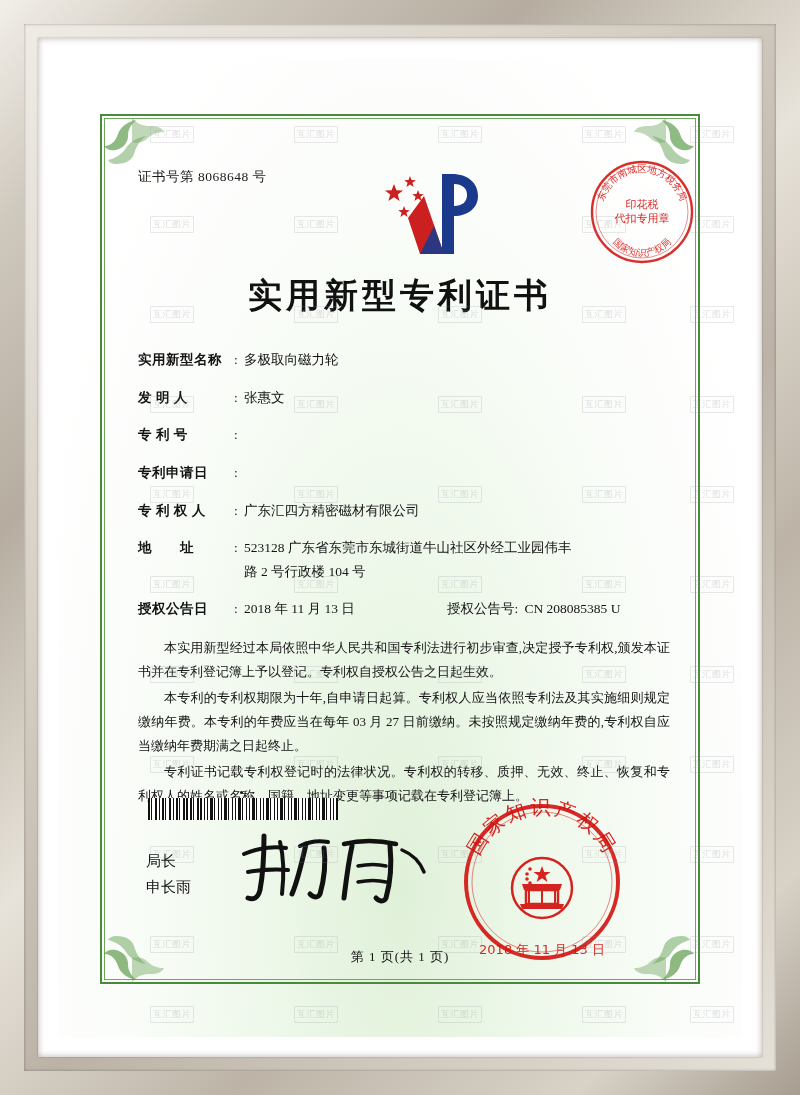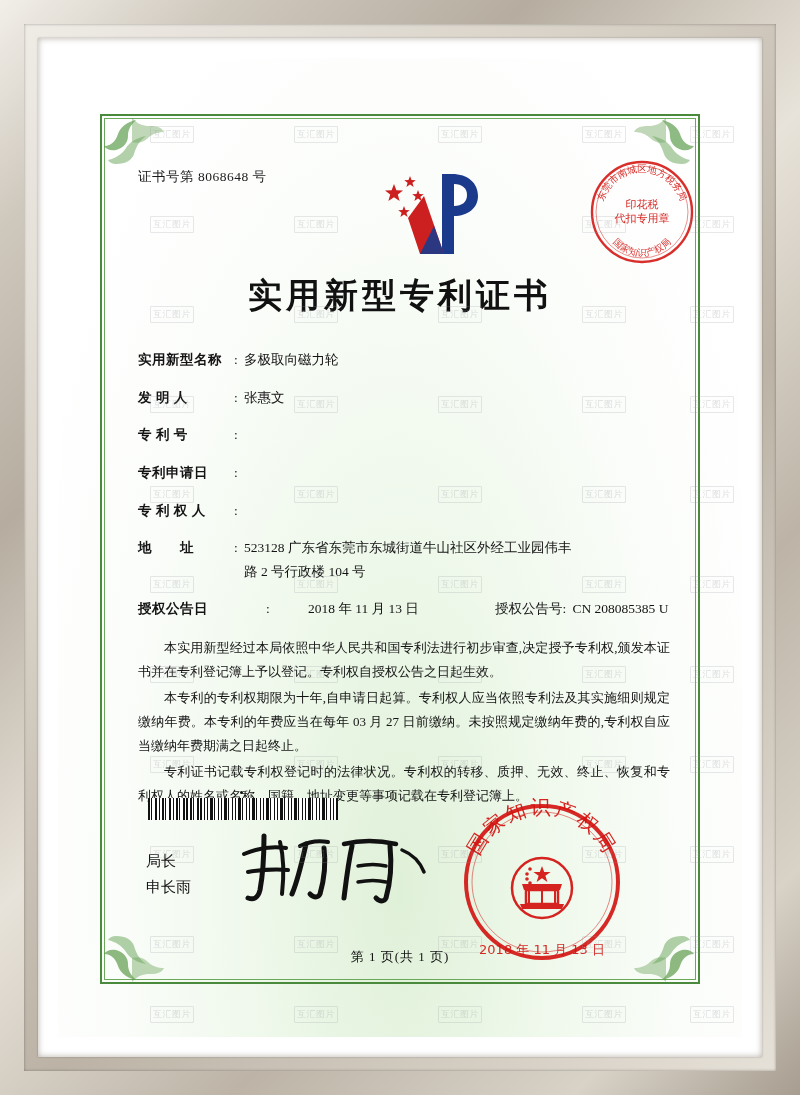--- a/index.html
+++ b/index.html
@@ -127,22 +127,22 @@
   .field-label {
     width: 96px;
     flex: none;
     letter-spacing: 0.5px;
     white-space: nowrap;
     font-weight: bold;
   }
   .field-colon { width: 10px; flex: none; }
   .field-value { flex: 1; }
   .field-value .sub { display: block; }
-  .row-two-col { display: flex; gap: 32px; }
-  .row-two-col .col2 { margin-left: 44px; display: flex; }
+  .row-two-col { display: flex; }
+  .row-two-col .col2 { margin-left: 92px; display: flex; }
 
   
   .paras {
     position: absolute;
     left: 80px; top: 578px;
     width: 540px;
     font-size: 13px;
     color: #141414;
     line-height: 1.85;
     text-align: justify;
@@ -309,20 +309,21 @@
         <span class="field-label">专 利 号</span>
         <span class="field-colon">:</span>
       </div>
       <div class="field-row">
         <span class="field-label">专利申请日</span>
         <span class="field-colon">:</span>
       </div>
       <div class="field-row">
         <span class="field-label">专 利 权 人</span>
         <span class="field-colon">:</span>
+        <span class="field-value">广东汇四方精密磁材有限公司</span>
       </div>
       <div class="field-row">
         <span class="field-label">地　　址</span>
         <span class="field-colon">:</span>
         <span class="field-value">
           <span class="sub">523128 广东省东莞市东城街道牛山社区外经工业园伟丰</span>
           <span class="sub">路 2 号行政楼 104 号</span>
         </span>
       </div>
       <div class="field-row row-two-col">

